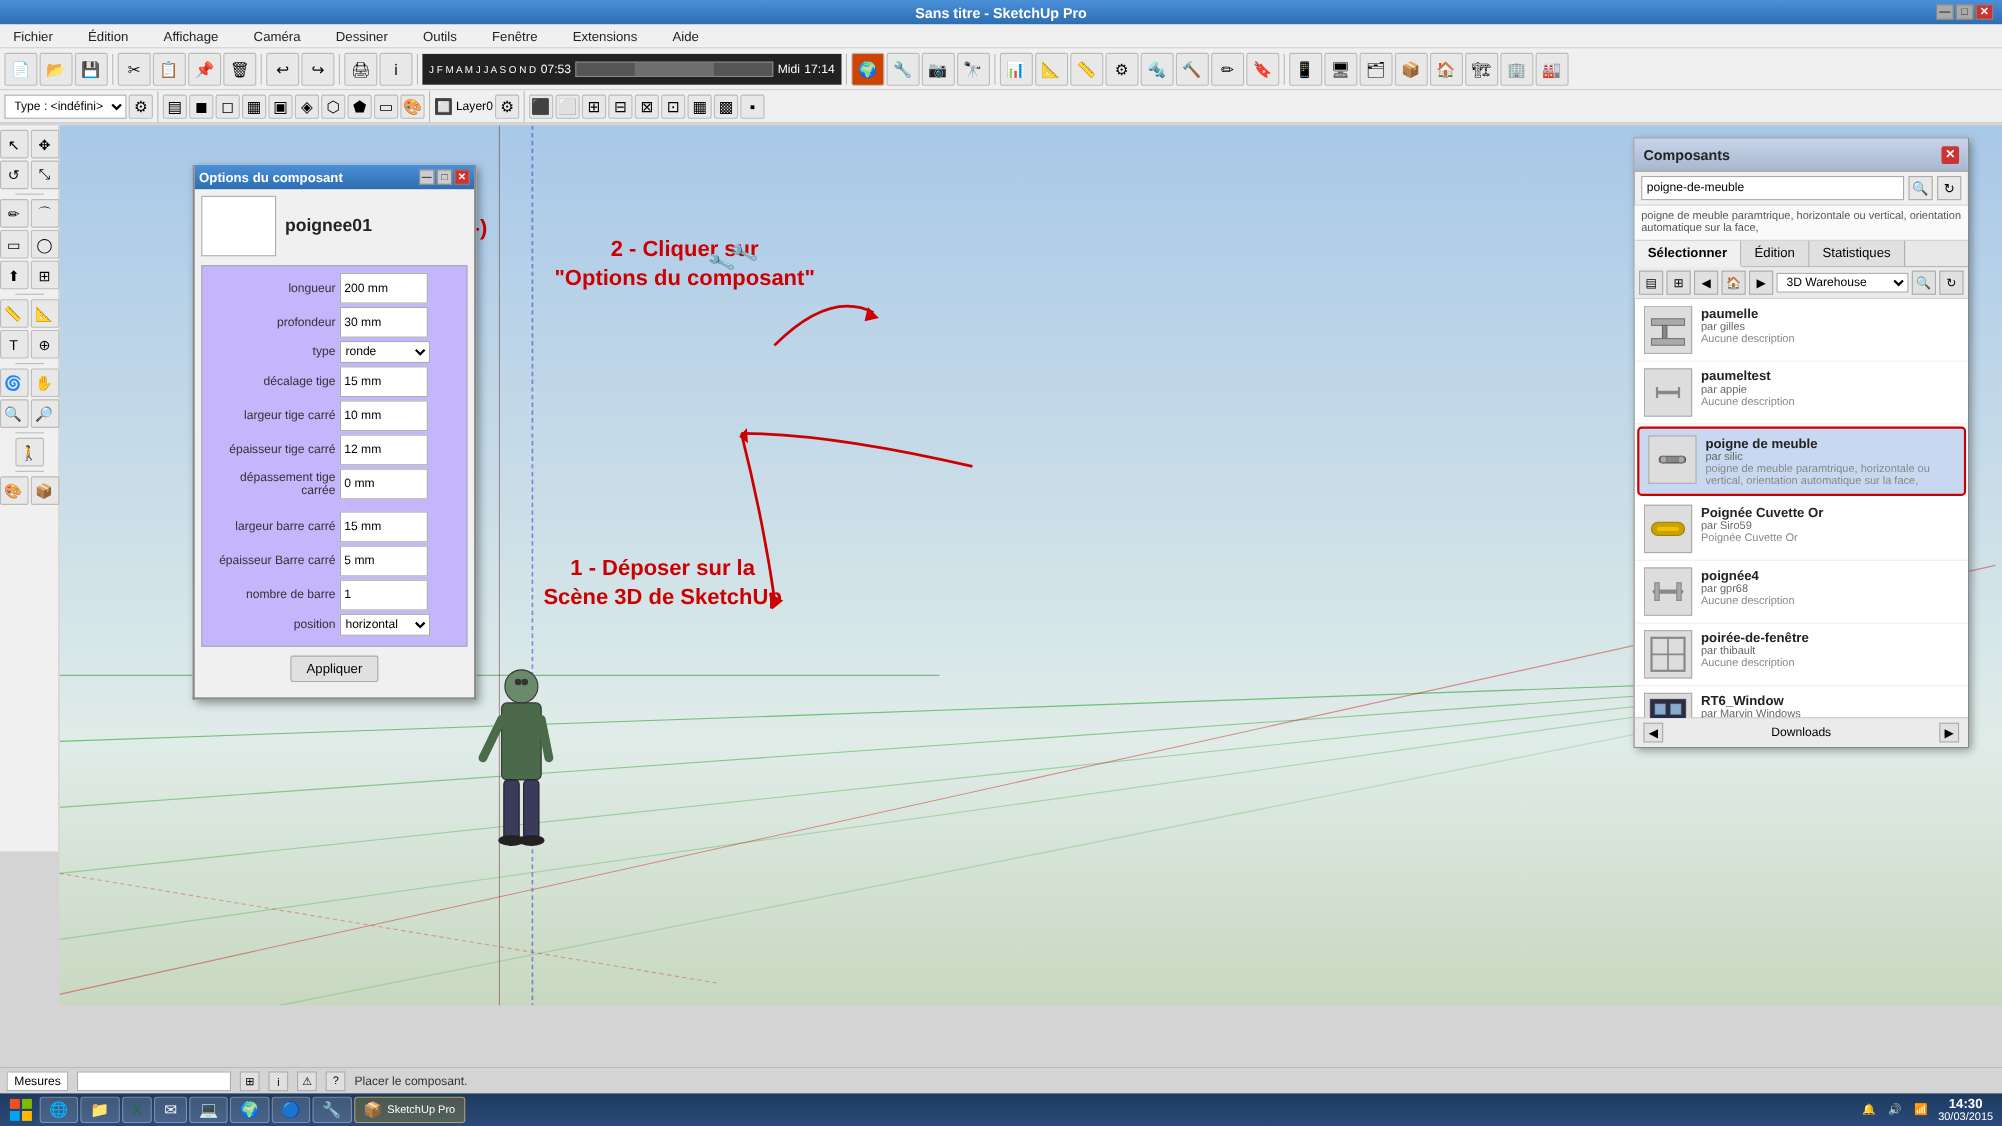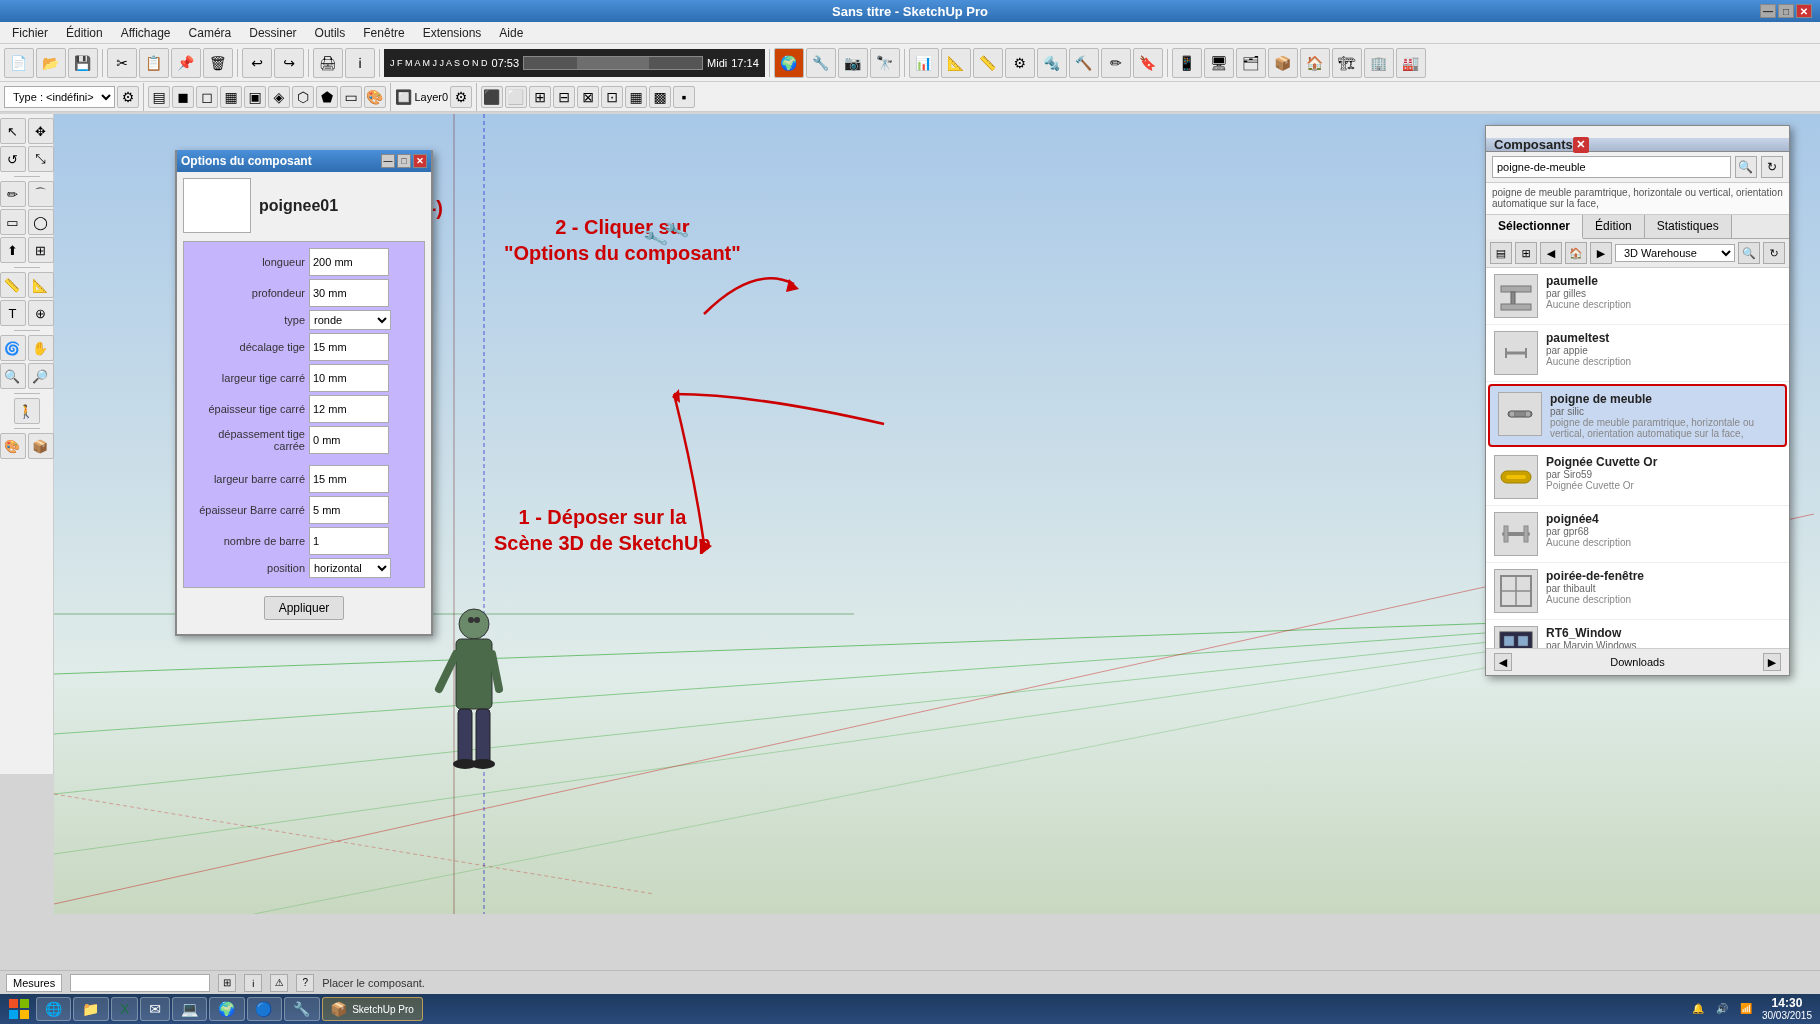--- a/index.html
+++ b/index.html
@@ -52,21 +52,21 @@
 
     
     #menu-bar {
       width: 100%;
       height: 22px;
       background: #f0f0f0;
       border-bottom: 1px solid #ccc;
       display: flex;
       align-items: center;
       padding: 0 4px;
-      gap: 2px;
+      gap: 16px;
       z-index: 99;
     }
     .menu-item {
       padding: 2px 8px;
       font-size: 12px;
       cursor: pointer;
       color: #222;
     }
 
     
@@ -319,31 +319,30 @@
       position: absolute;
       right: 30px;
       top: 125px;
       width: 305px;
       background: #f0f0f0;
       border: 1px solid #888;
       z-index: 200;
       box-shadow: 3px 3px 8px rgba(0,0,0,0.4);
     }
     #composants-titlebar {
-      height: 14px;
+      height: 30px;
       background: linear-gradient(to bottom, #c8d4e8, #a8b8d0);
       display: flex;
       align-items: center;
-      justify-content: flex-start;
+      justify-content: space-between;
       padding: 0 8px;
       font-size: 13px;
       font-weight: bold;
       color: #222;
       border-bottom: 1px solid #888;
-      margin-top: 12px;
     }
     .close-x {
       width: 16px;
       height: 16px;
       background: #cc3333;
       color: white;
       font-size: 11px;
       font-weight: bold;
       display: flex;
       align-items: center;

